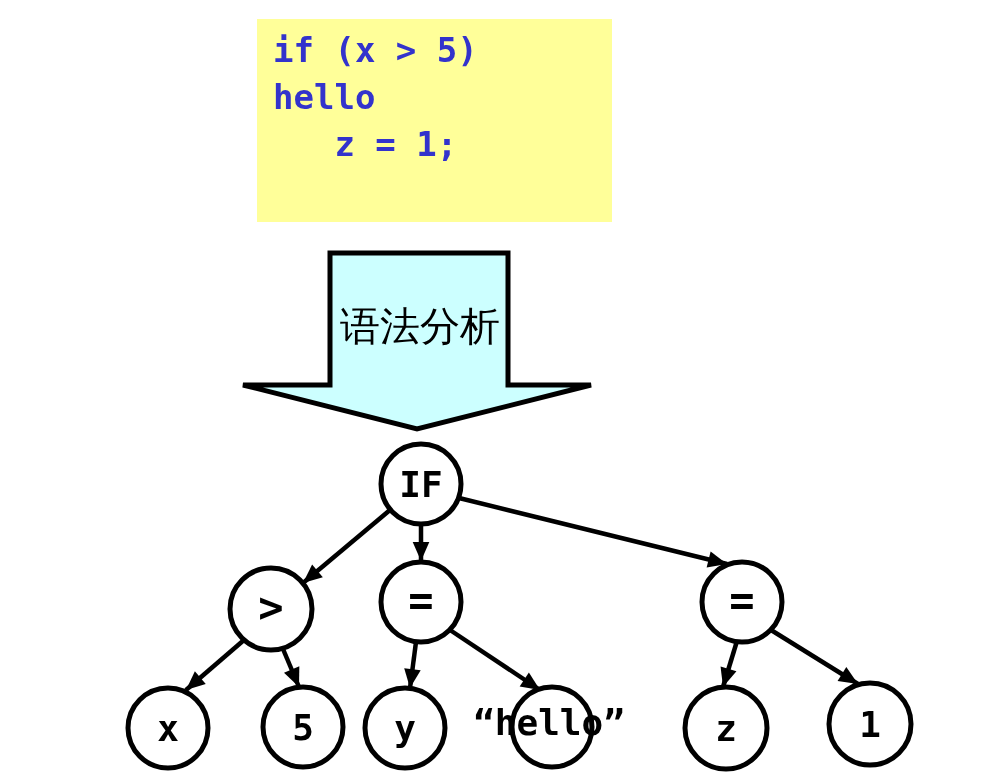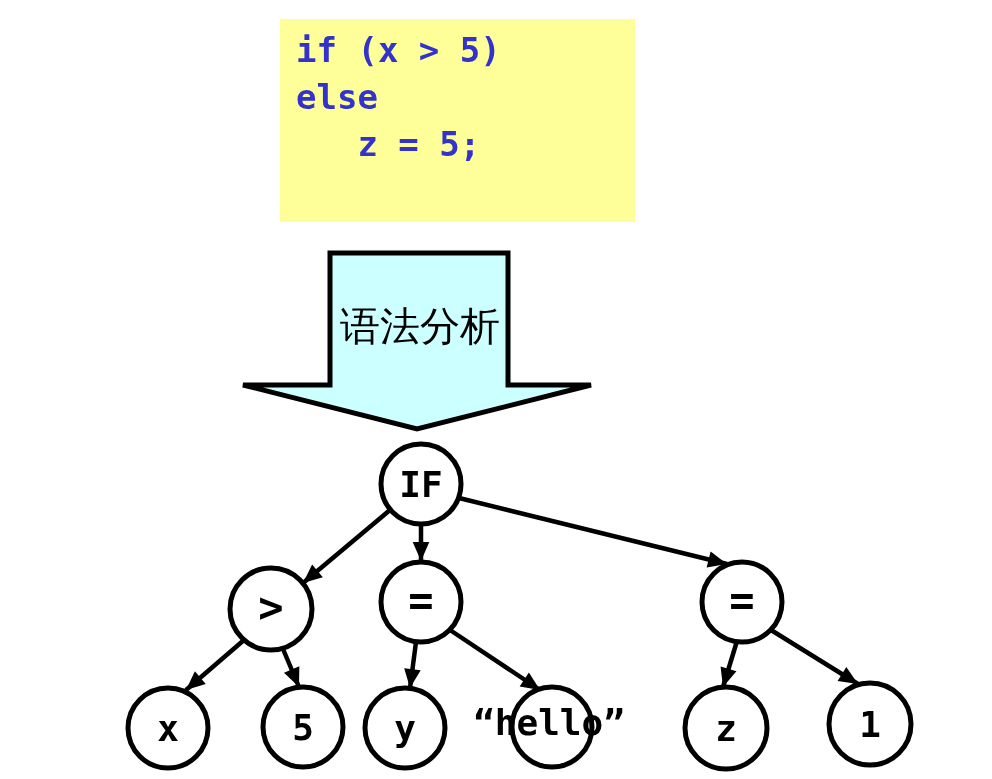--- a/index.html
+++ b/index.html
@@ -6,21 +6,21 @@
   .canvas {
     position: relative;
     width: 992px;
     height: 779px;
     background: #ffffff;
     overflow: hidden;
     font-family: "DejaVu Sans", sans-serif;
   }
   .code-box {
     position: absolute;
-    left: 280px;
+    left: 257px;
     top: 19px;
     width: 355px;
     height: 203px;
     background: #ffff99;
     padding: 8px 0 0 16px;
     box-sizing: border-box;
   }
   .code-line {
     white-space: pre;
     font-family: "DejaVu Sans Mono", monospace;
@@ -48,22 +48,22 @@
   }
   .op-label { font-size: 42px; }
 </style>
 </head>
 <body>
 
 <div class="canvas">
 
   <div class="code-box">
     <div class="code-line">if (x &gt; 5)</div>
-    <div class="code-line">else</div>
-    <div class="code-line">   z = 5;</div>
+    <div class="code-line">hello</div>
+    <div class="code-line">   z = 1;</div>
   </div>
 
   <svg class="diagram" width="992" height="779" viewBox="0 0 992 779">
     <defs>
       <marker id="arrowhead" viewBox="0 0 10 10" refX="10" refY="5" markerWidth="5" markerHeight="4.2" orient="auto-start-reverse">
         <path d="M0,0.6 L10,5 L0,9.4 z" fill="#000000"></path>
       </marker>
     </defs>
 
     <polygon class="block-arrow" points="330,253 508,253 508,385 591,385 417,429 243,385 330,385" fill="#ccffff"></polygon>

